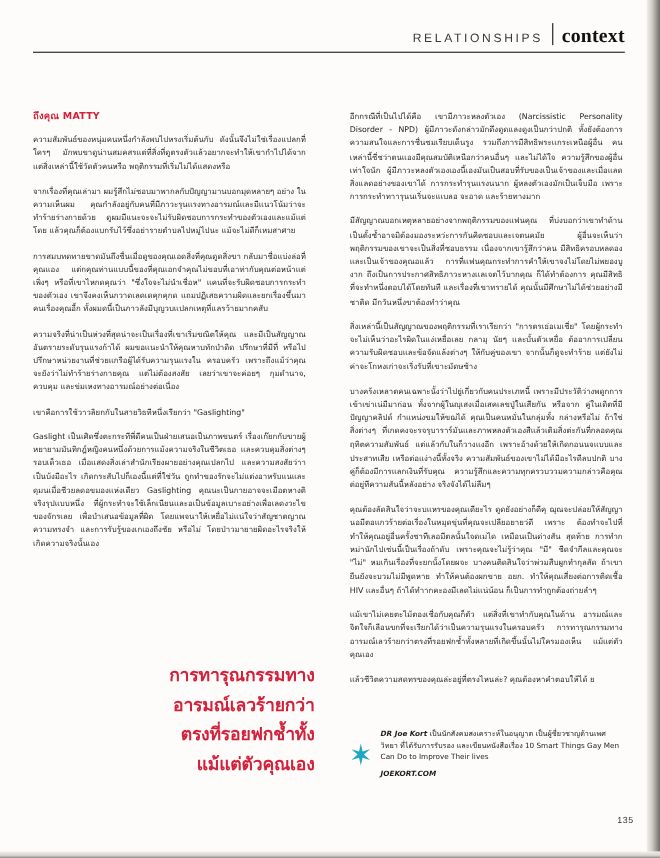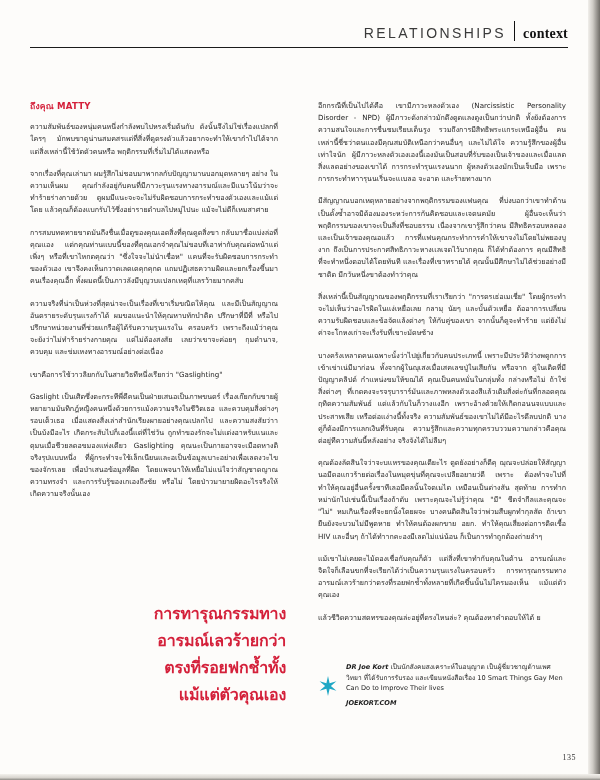--- a/index.html
+++ b/index.html
@@ -40,37 +40,37 @@
     position: absolute;
     left: 238px; top: 18px;
     width: 330px;
     display: flex;
     align-items: baseline;
     justify-content: flex-end;
     gap: 8px;
   }
   .kicker {
     font-family: "Liberation Sans", sans-serif;
-    font-size: 14px;
+    font-size: 11px;
     letter-spacing: 2.4px;
     color: #3a3a3a;
     text-transform: uppercase;
   }
   .rule-v {
     display: inline-block;
     width: 1px;
     height: 20px;
     background: #111;
     position: relative;
     top: 3px;
   }
   .masthead {
     font-family: "Liberation Serif", serif;
     font-weight: bold;
-    font-size: 14px;
+    font-size: 18px;
     color: #111;
     letter-spacing: 0.2px;
   }
   .header-rule {
     position: absolute;
     left: 30px; top: 47px;
     width: 538px;
     height: 1px;
     background: #1b1b1b;
   }
@@ -146,22 +146,22 @@
     font-style: italic;
     font-weight: bold;
     display: block;
     margin-top: 4px;
   }
 
   
   .folio {
     position: absolute;
     right: 24px;
-    bottom: 18px;
-    font-family: Liberation Serif, serif;
+    bottom: 30px;
+    font-family: Liberation Sans, sans-serif;
     font-size: 8px;
     color: #333;
     letter-spacing: 0.5px;
   }
 </style>
 </head>
 <body>
 
 <div id="page">
 

